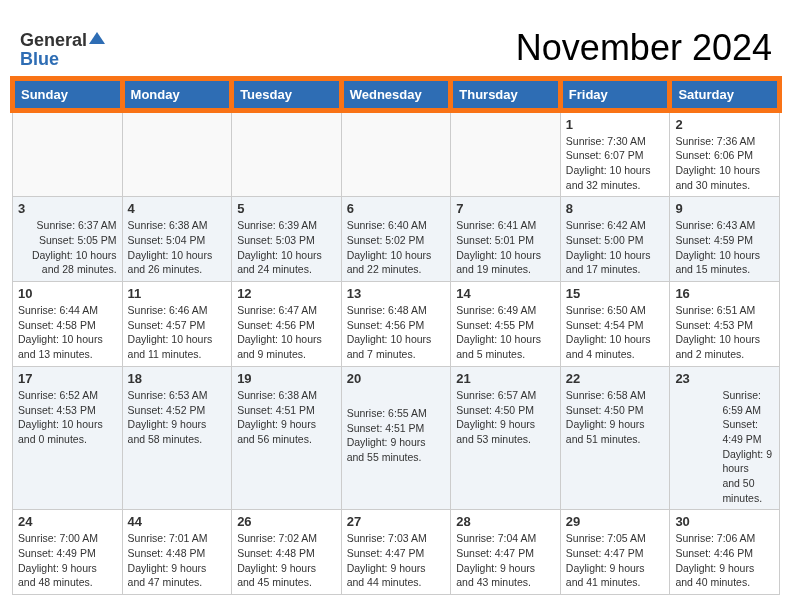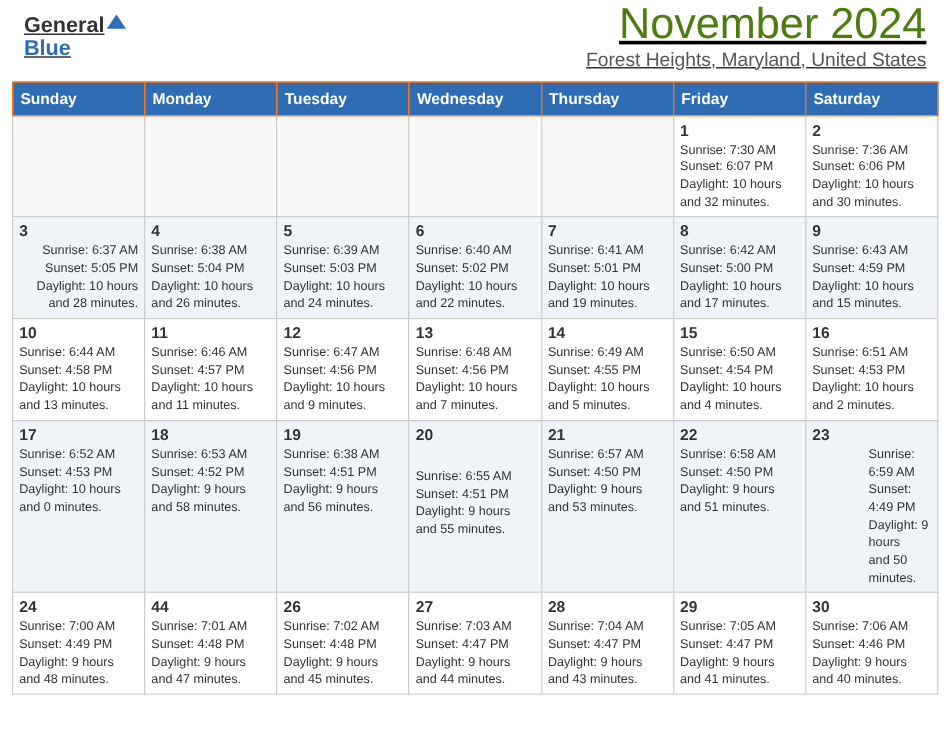--- a/index.html
+++ b/index.html
@@ -4,24 +4,23 @@
   <style>
     * { box-sizing: border-box; margin: 0; padding: 0; }
     body {
       font-family: Arial, sans-serif;
       background: #fff;
       width: 792px;
       min-height: 612px;
     }
     .header {
       display: flex;
-      align-items: center;
+      align-items: flex-end;
       justify-content: space-between;
-      padding: 0 20px 8px 20px;
-      text-decoration: underline;
+      padding: 28px 20px 8px 20px;
     }
     .logo {
       display: flex;
       flex-direction: column;
       align-items: flex-start;
     }
     .logo-general {
       font-size: 18px;
       font-weight: bold;
       color: #333;
@@ -32,21 +31,21 @@
       font-weight: bold;
       color: #2e6db4;
       line-height: 1;
     }
     .title-block {
       text-align: right;
     }
     .month-title {
       font-size: 36px;
       font-weight: normal;
-      color: #4d7c0f;
+      color: #000000;
       line-height: 1.1;
     }
     .location-title {
       font-size: 16px;
       color: #555;
       margin-top: 2px;
     }
     .calendar {
       width: 100%;
       border-collapse: collapse;
@@ -56,21 +55,21 @@
     .calendar-wrapper {
       padding: 0 10px 10px 10px;
     }
     .calendar th {
       background-color: #2e6db4;
       color: #fff;
       font-size: 13px;
       font-weight: bold;
       padding: 6px 6px;
       text-align: left;
-      border: 1px solid #f97316;
+      border: 5px solid #f97316;
     }
     .calendar td {
       vertical-align: top;
       border: 1px solid #ccc;
       padding: 4px 5px;
       width: calc(100% / 7);
       min-height: 80px;
       font-size: 11px;
       color: #333;
       background: #fff;
@@ -103,21 +102,20 @@
       <span style="display:inline-block;margin-left:2px;">
         <svg width="16" height="16" viewBox="0 0 16 16">
           <polygon points="8,2 16,14 0,14" fill="#2e6db4"></polygon>
         </svg>
       </span>
     </div>
     <span class="logo-blue">Blue</span>
   </div>
   <div class="title-block">
     <div class="month-title">November 2024</div>
-    <div class="location-title">Forest Heights, Maryland, United States</div>
   </div>
 </div>
 
 <div class="calendar-wrapper">
   <table class="calendar">
     <thead>
       <tr>
 
       <th>Sunday</th>
           <th>Monday</th>

